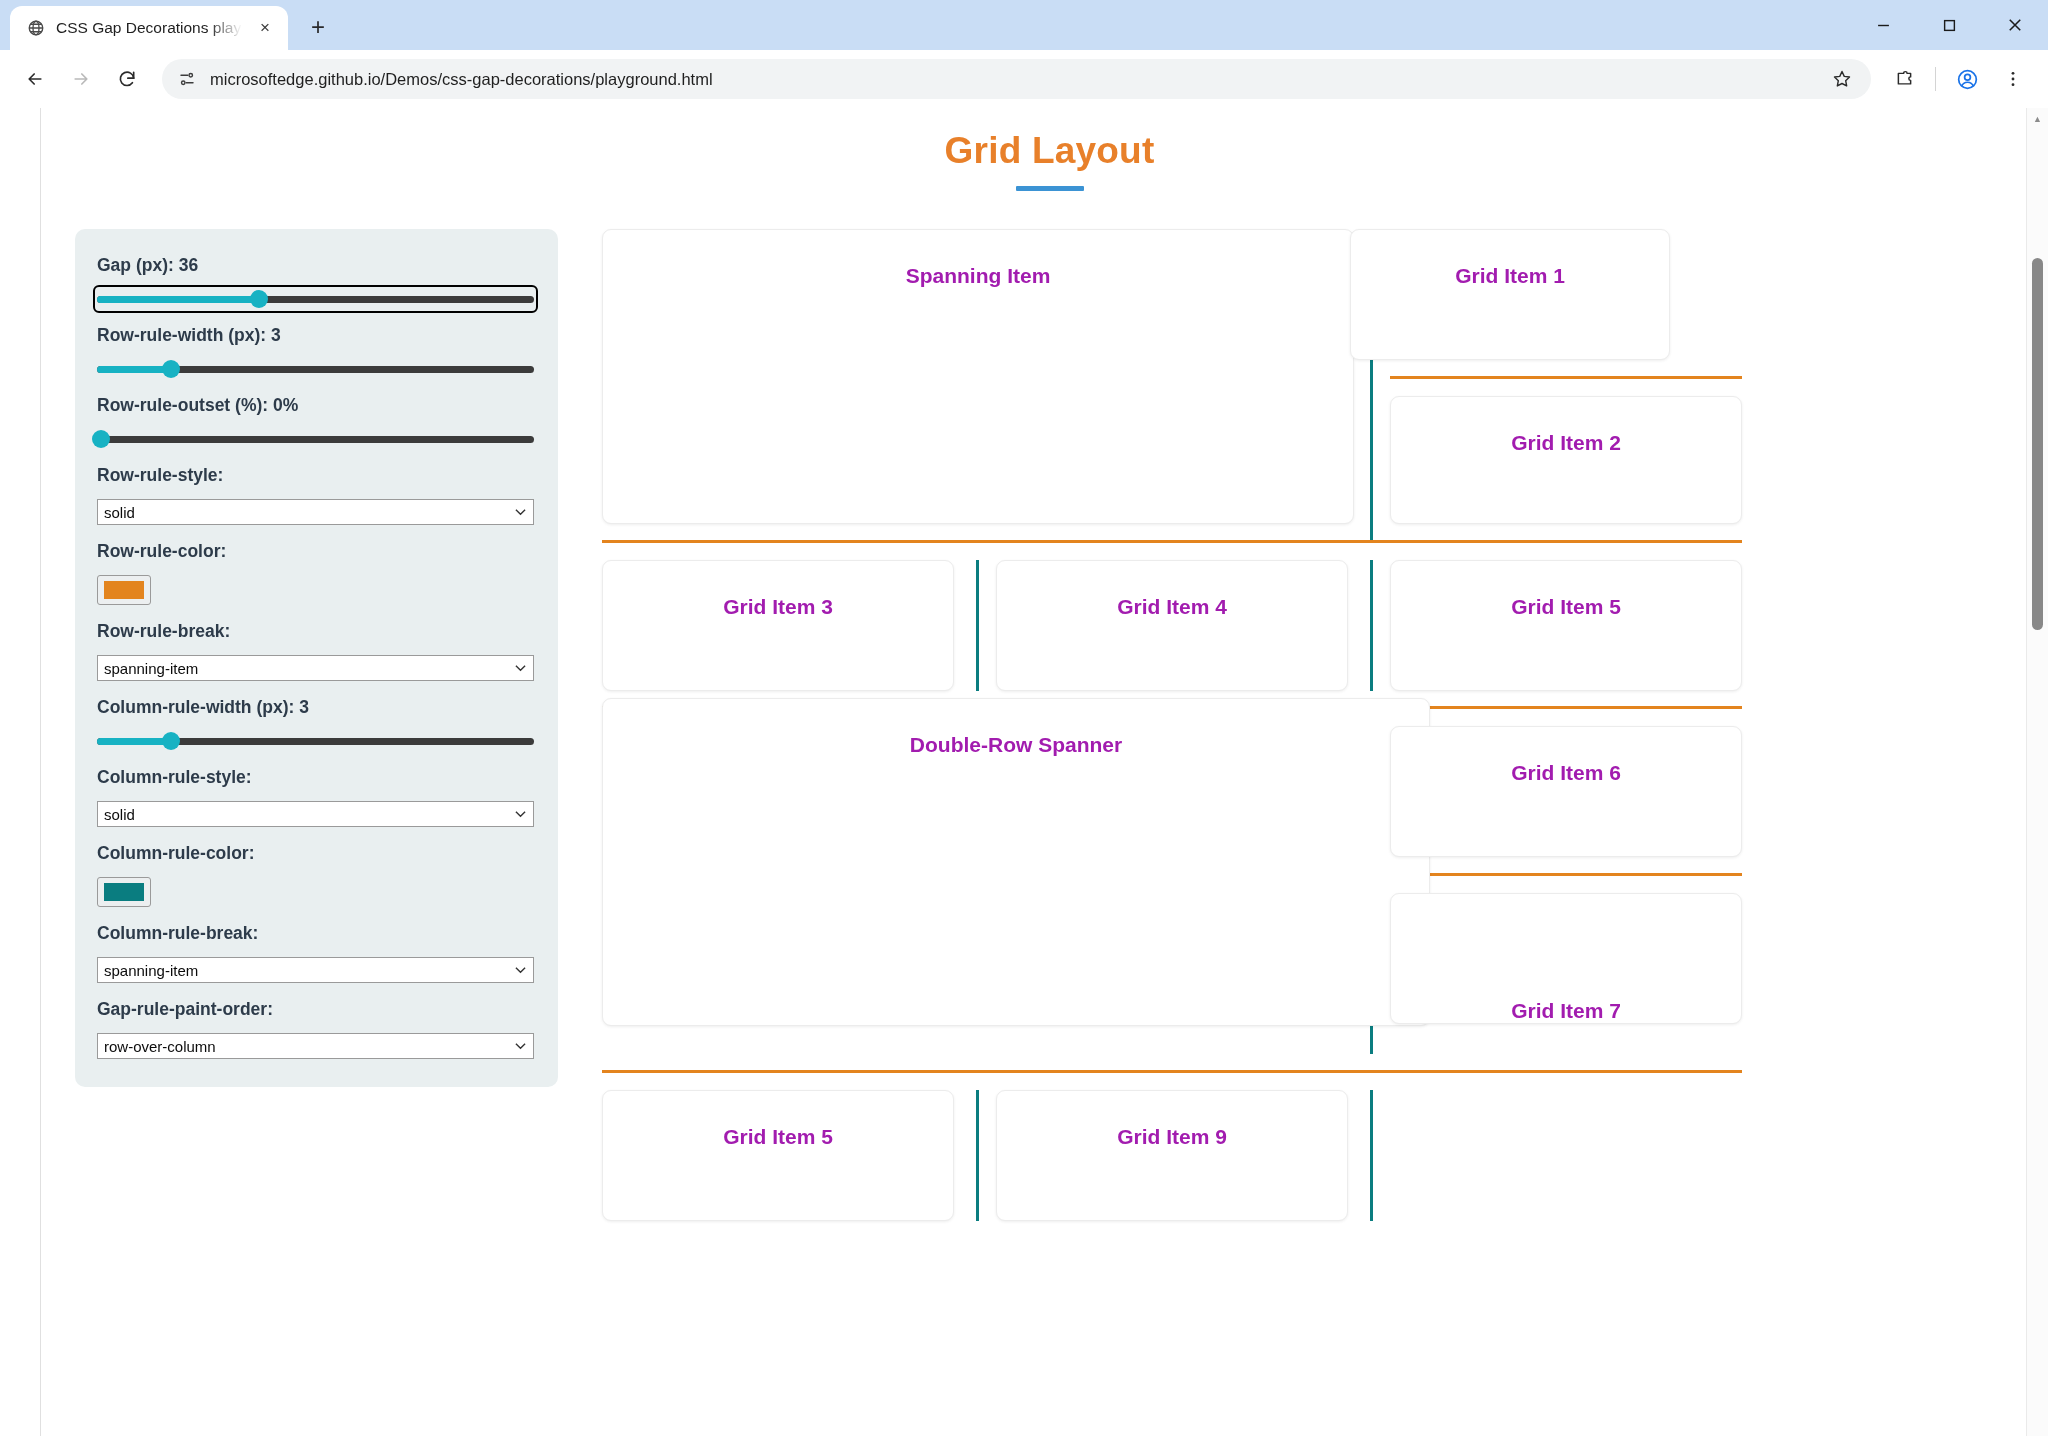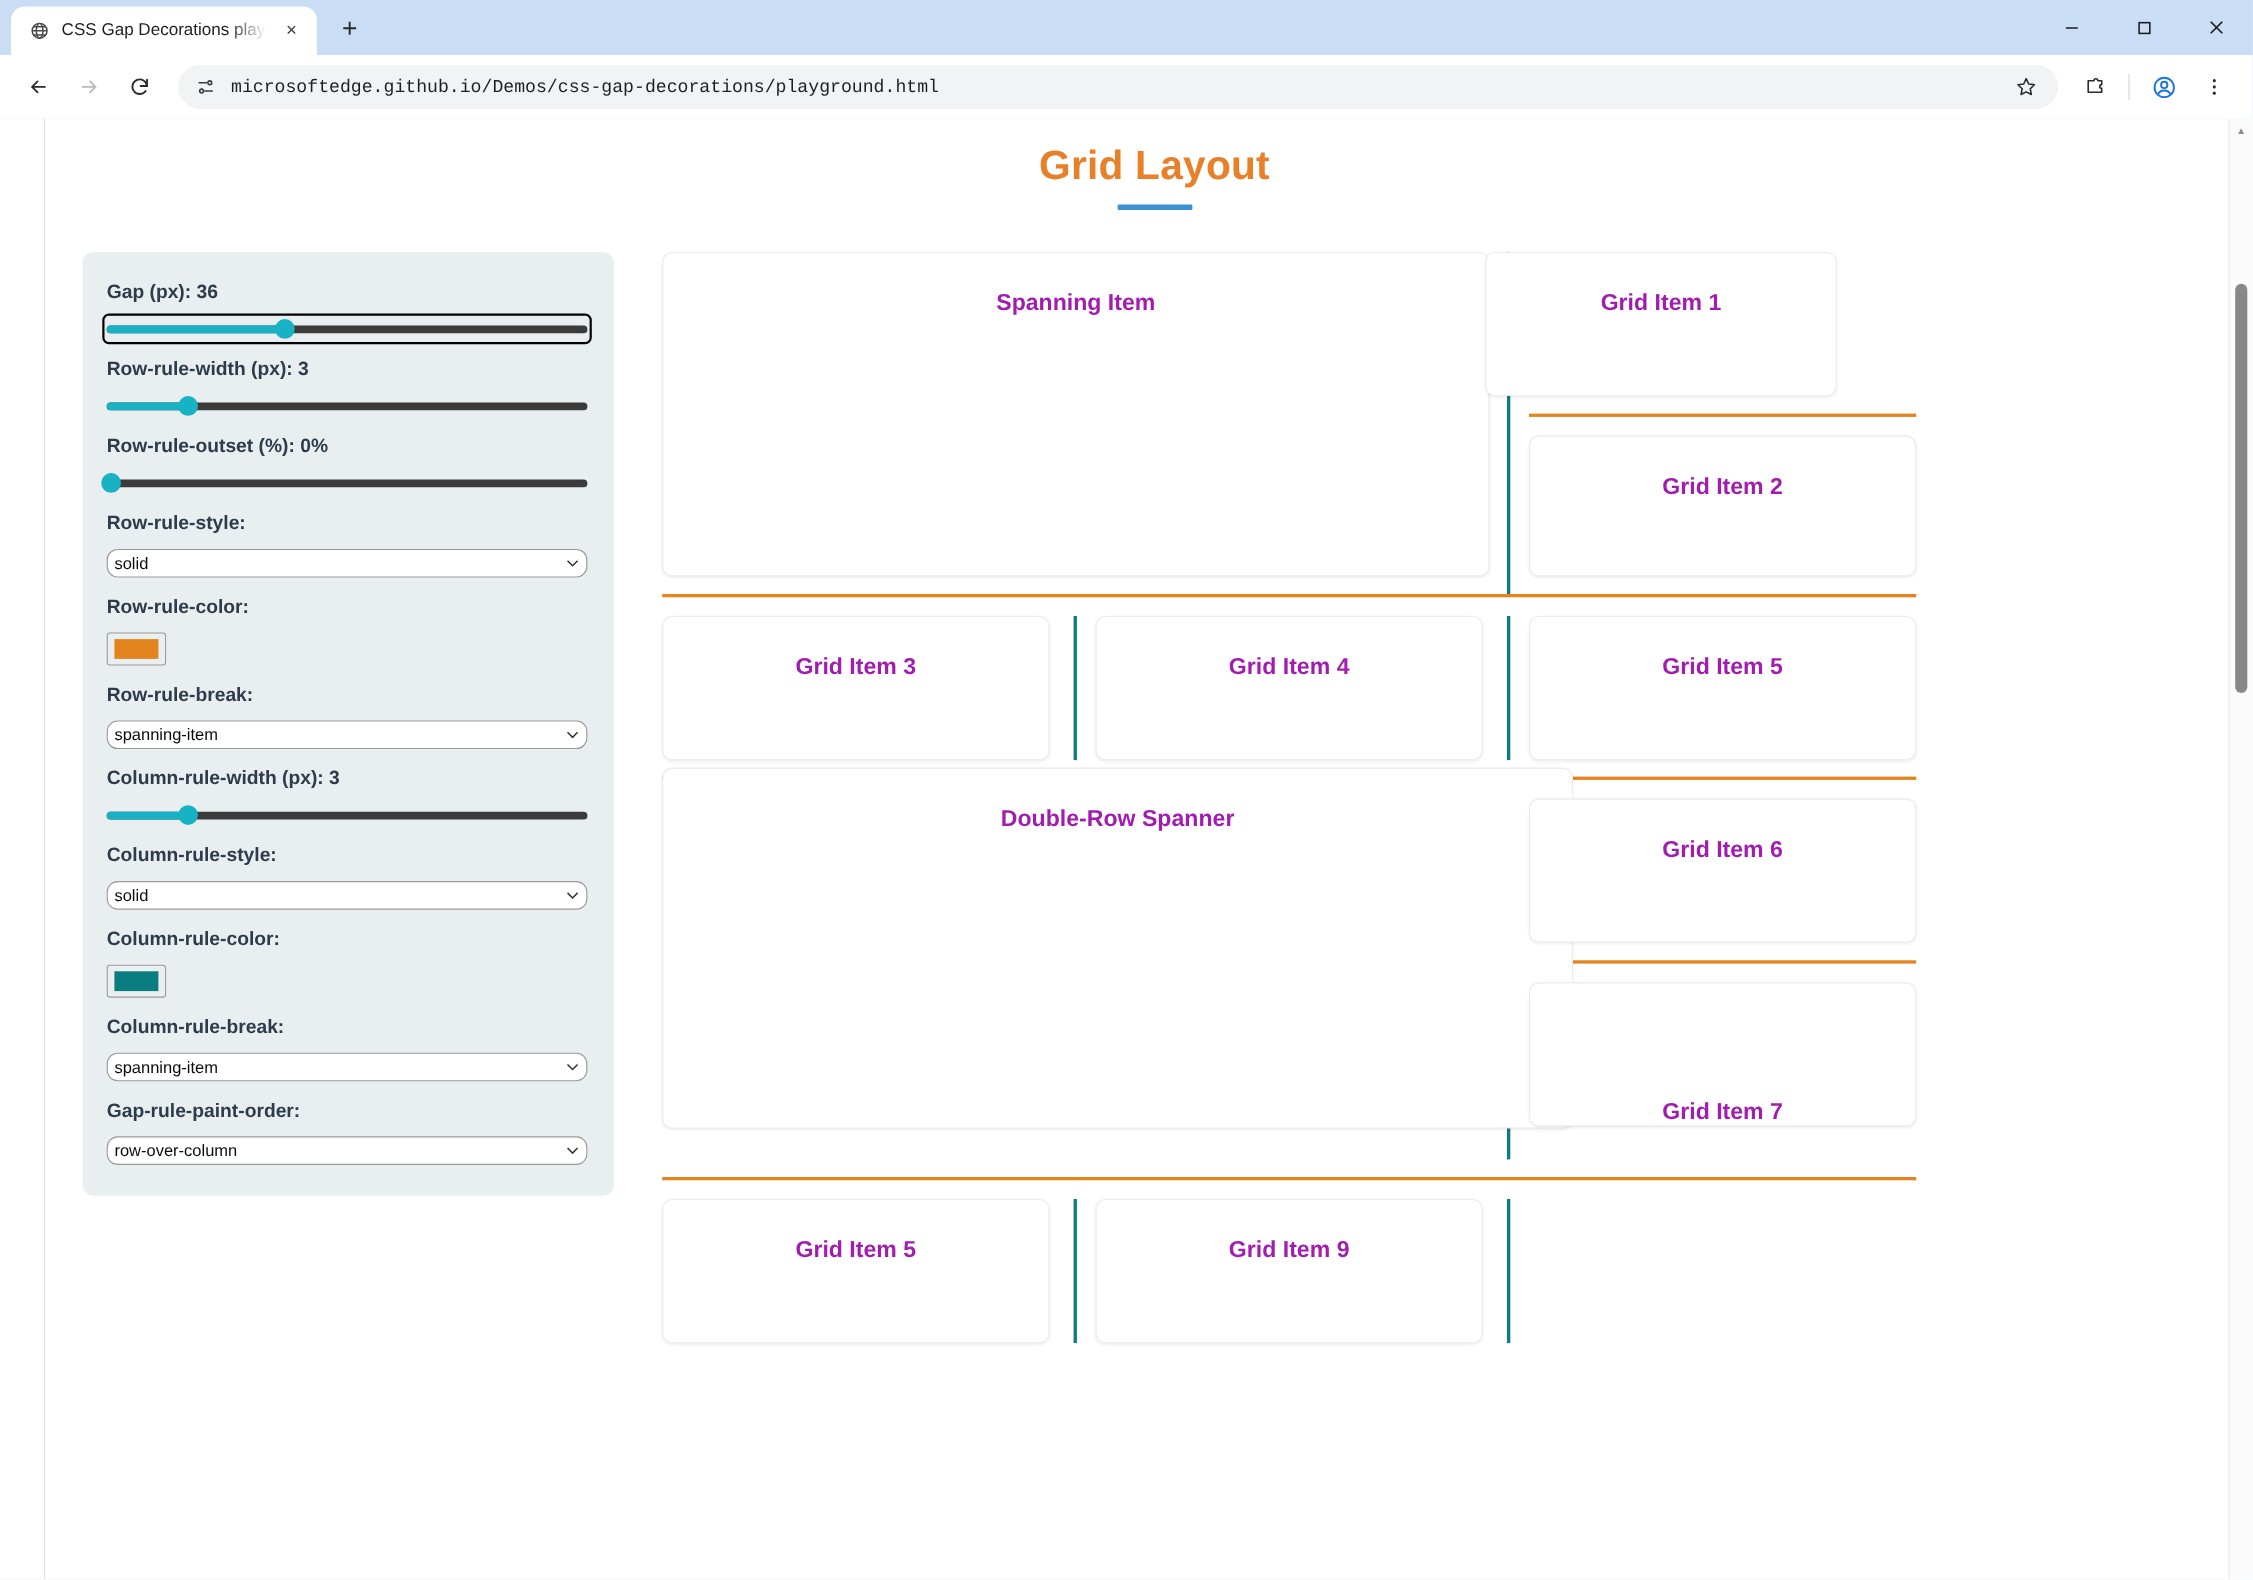--- a/index.html
+++ b/index.html
@@ -80,21 +80,20 @@
   }
 
   
   .toolbar {
     height: 58px;
     flex: 0 0 58px;
     background: #ffffff;
     display: flex; align-items: center;
     padding: 0 14px;
     gap: 4px;
-    font-family: Liberation Mono, monospace;
   }
   .navbtn {
     width: 42px; height: 42px;
     display: flex; align-items: center; justify-content: center;
     border-radius: 50%;
     color: #2b2b2b;
   }
   .navbtn.disabled { color: #b9b9b9; }
   .omnibox {
     flex: 1 1 auto;
@@ -215,21 +214,21 @@
     width: 18px; height: 18px;
     border-radius: 50%;
     background: #17b2c3;
     transform: translateX(-50%);
   }
   .dropdown {
     width: 437px;
     height: 26px;
     background: #ffffff;
     border: 1px solid #9a9a9a;
-    border-radius: 10px;
+    border-radius: 0;
     display: flex; align-items: center;
     padding: 0 6px;
     font-size: 15px;
     color: #0b0b0b;
     position: relative;
   }
   .dropdown-val { flex: 1 1 auto; }
   .dropdown-arrow {
     width: 14px; height: 14px;
     display: flex; align-items: center; justify-content: center;

